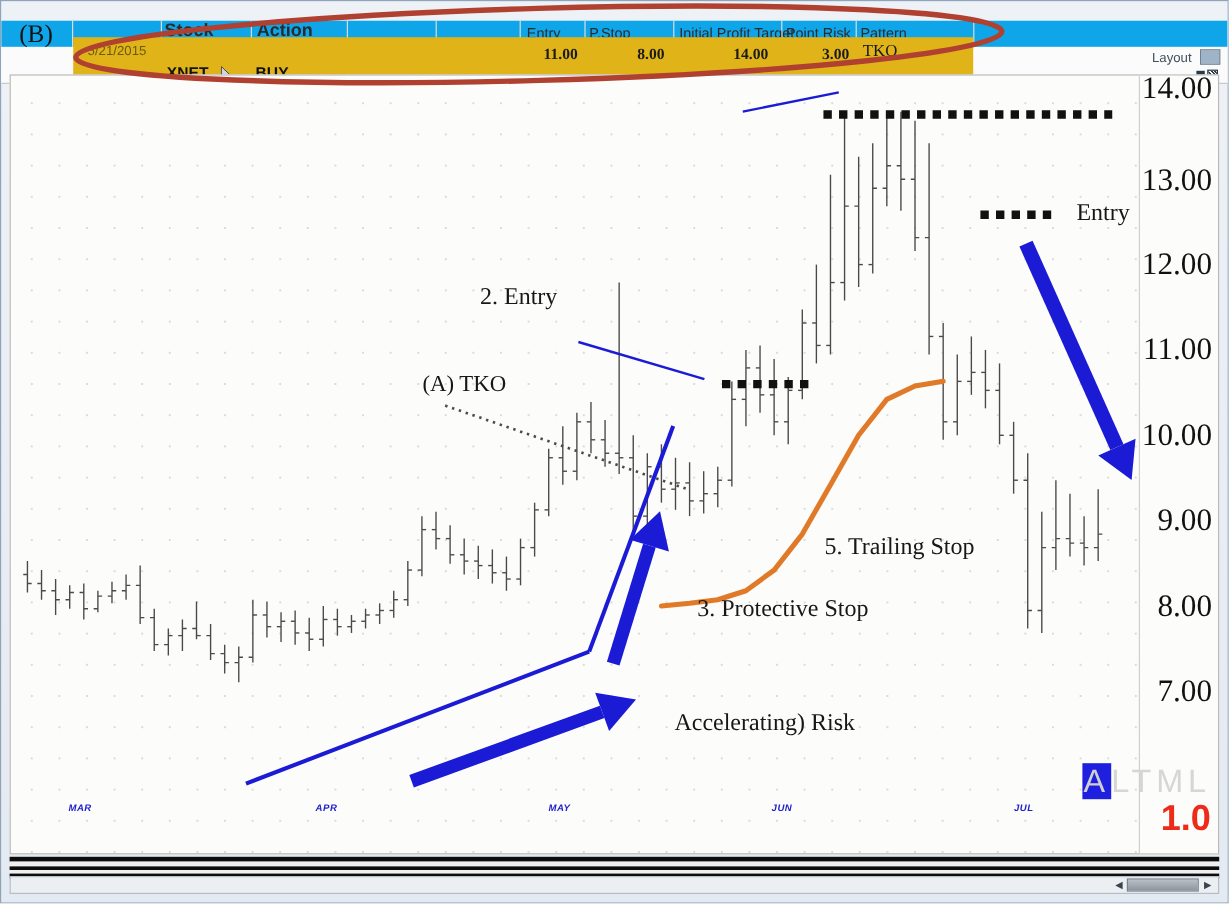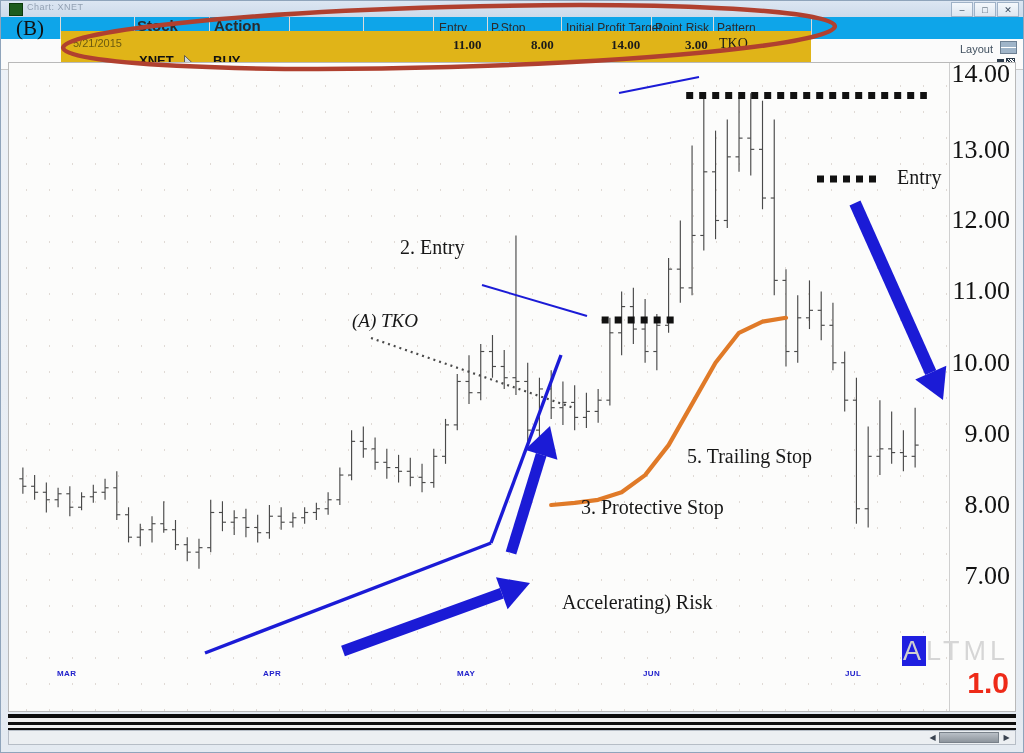--- a/index.html
+++ b/index.html
@@ -53,30 +53,30 @@
     background:repeating-linear-gradient(45deg,#2b3a49 0 1px,#fff 1px 2px);}
 
   
   .chart-panel{position:absolute;left:8px;top:62px;width:1008px;height:650px;
     background:#fcfcfb;border:1px solid #b9b9b9;box-sizing:border-box;overflow:hidden;}
   .plot{position:absolute;left:0;top:0;width:940px;height:650px;}
   .axis-panel{position:absolute;left:940px;top:0;width:66px;height:650px;
     border-left:1px solid #cfcfcf;background:#fcfcfb;}
   .ytick{position:absolute;right:6px;font-family:"Liberation Serif",serif;
     font-size:26px;color:#111;white-space:nowrap;}
-  .xtick{position:absolute;font-size:8px;color:#2222cc;font-weight:700;letter-spacing:.4px;}
+  .xtick{position:absolute;font-size:8px;color:#2222cc;font-weight:700;letter-spacing:.4px;font-style:italic;}
 
   .dotgrid{position:absolute;left:0;top:0;width:940px;height:650px;
     background-image:radial-gradient(#c9bfb6 0.6px,transparent 0.7px);
     background-size:23px 26px;background-position:6px 10px;opacity:.55;}
 
   
   .anno{position:absolute;font-family:"Liberation Serif",serif;font-size:20px;color:#171717;
     white-space:nowrap;line-height:1.22;}
-  .anno.small{font-size:19px;font-style:italic;}
+  .anno.small{font-size:19px;}
   .label-B{position:absolute;left:16px;top:16px;font-family:"Liberation Serif",serif;
     font-size:21px;color:#111;}
 
   
   .wm{position:absolute;right:6px;bottom:46px;}
   .wm-row{font-family:"Liberation Sans",sans-serif;font-size:27px;letter-spacing:4px;
     color:#d6d6d6;font-weight:400;line-height:1;}
   .wm-a{background:#1f1fe0;color:#cfcfcf;padding:0 1px;}
   .wm-ver{position:absolute;right:0;top:30px;font-family:"Liberation Sans",sans-serif;
     font-size:30px;color:#ee2a18;font-weight:600;line-height:1;}
@@ -93,29 +93,20 @@
 
   svg{display:block;}
 </style>
 </head>
 <body>
 
 <div id="app">
 
   <div class="win-frame"></div>
 
-  <div class="titlebar">
-    <div class="title-glyph"></div>
-    <div class="title-text">Chart: XNET</div>
-    <div class="win-btns">
-      <div class="win-btn">–</div>
-      <div class="win-btn">□</div>
-      <div class="win-btn">✕</div>
-    </div>
-  </div>
 
   <div class="table-strip">
 
     <div class="hdr-row">
       <div class="vsep" style="left:59px"></div>
       <div class="vsep" style="left:133px"></div>
       <div class="vsep" style="left:208px"></div>
       <div class="vsep" style="left:288px"></div>
       <div class="vsep" style="left:362px"></div>
       <div class="vsep" style="left:432px"></div>

